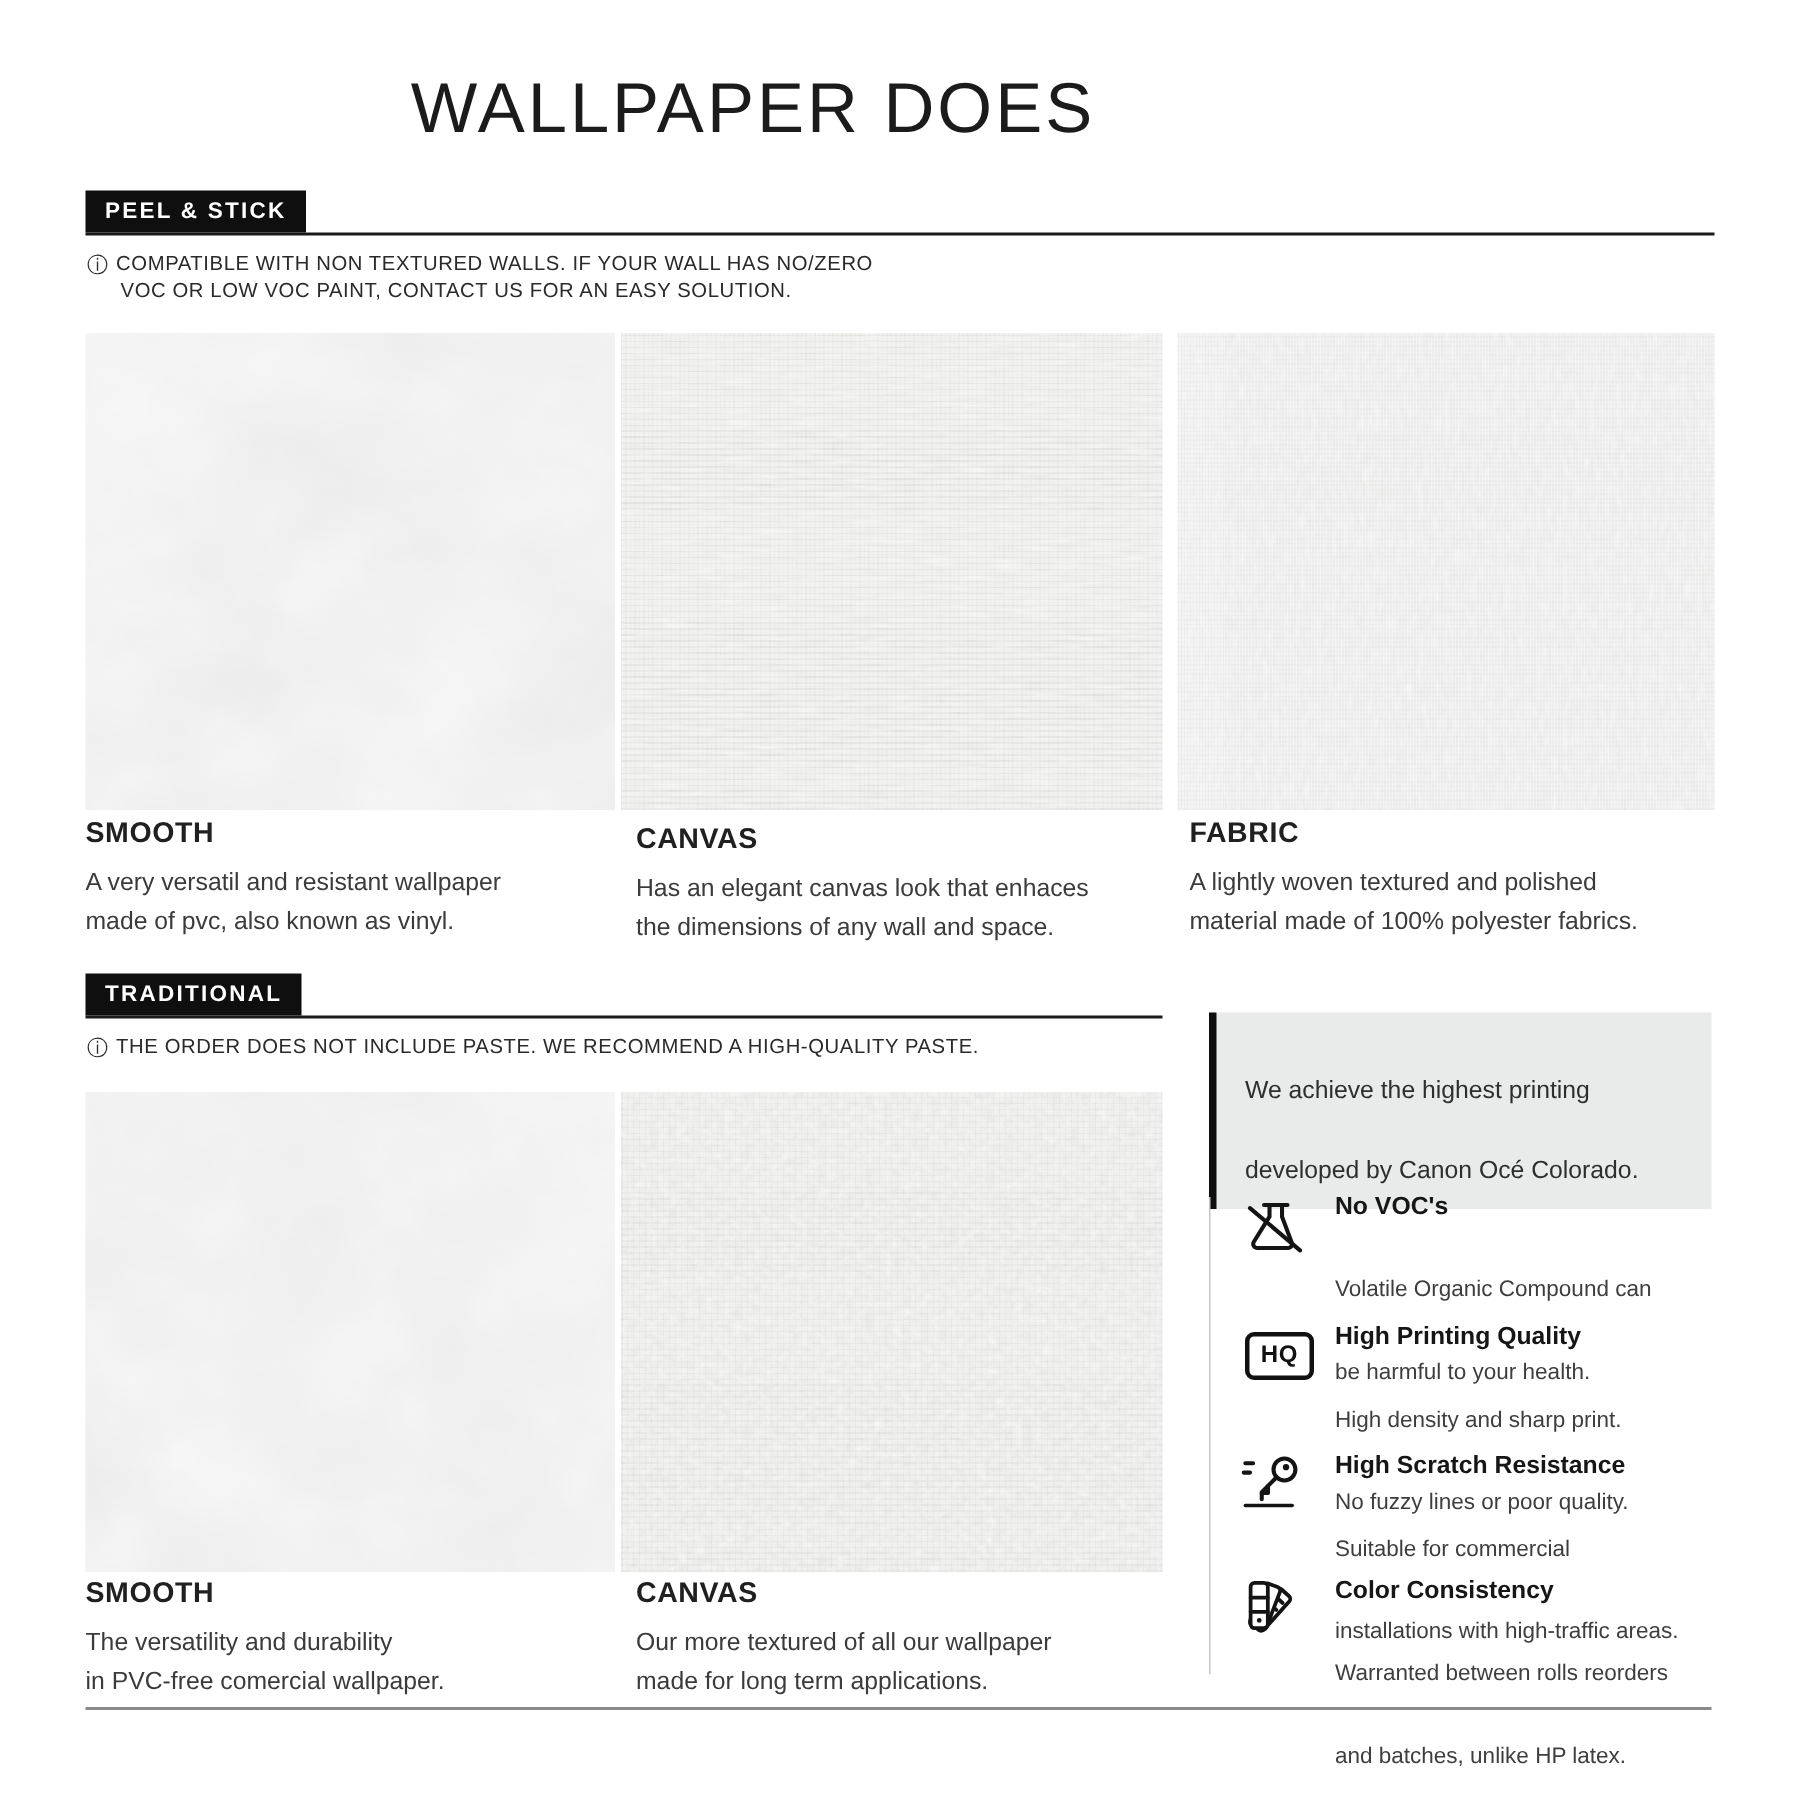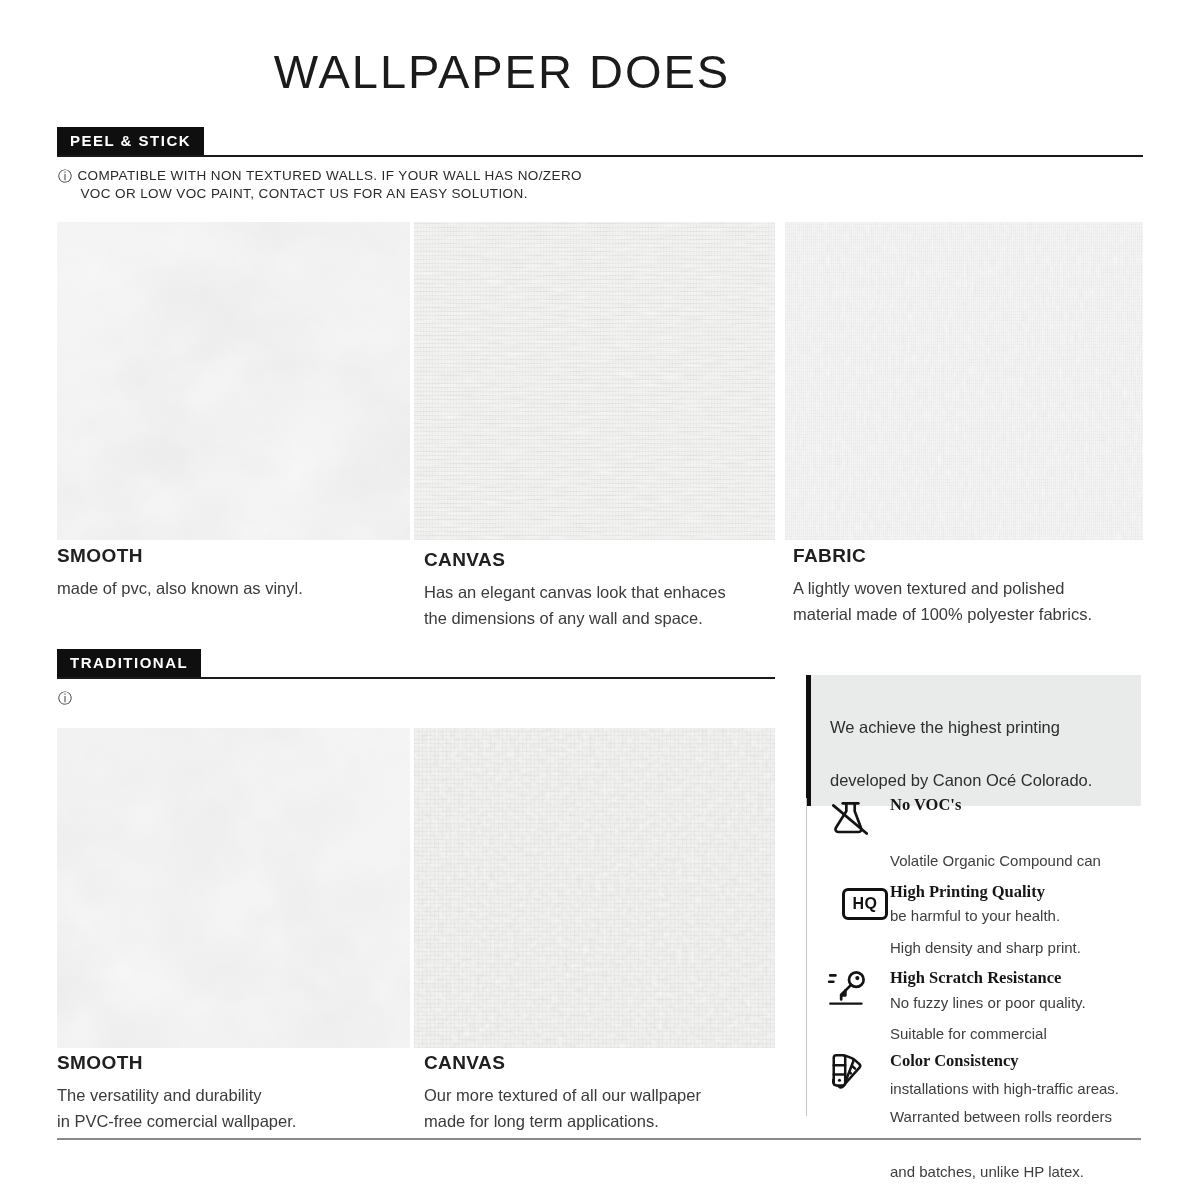--- a/index.html
+++ b/index.html
@@ -66,28 +66,28 @@
   .quote-box{
     left:806px;top:675px;width:311px;
     background:#e9ebea;border-left:5px solid #0f0f0f;
     padding:12px 0 13px 19px;
     font-size:16.5px;line-height:25px;color:#2e2e2e;
   }
   .quote-box span{display:block;margin-top:28px;}
 
   
   .feature-rail{left:806px;top:798px;width:1px;height:318px;background:#c5c5c5;}
-  .feature-title{font-size:16.5px;font-weight:700;color:#161616;font-family:Liberation Serif, serif;}
+  .feature-title{font-size:16.5px;font-weight:700;color:#161616;}
   .feature-desc{margin-top:4px;font-size:15px;line-height:19px;color:#3e3e3e;}
   .feature-desc span{display:block;margin-top:36px;}
   .ficon svg{display:block;}
   .hq-badge{
     width:40px;height:26px;border:3px solid #111;border-radius:6px;
     font-size:16px;font-weight:700;letter-spacing:0.5px;color:#111;
-    text-align:center;line-height:26px;margin-left:12px;
+    text-align:center;line-height:26px;
   }
 
   .bottom-rule{left:57px;top:1138px;width:1084px;height:2px;background:#8a8a8a;}
 </style>
 </head>
 <body>
 
 <svg width="0" height="0" style="position:absolute" aria-hidden="true">
   <defs>
     <filter id="texSmooth1" x="-5%" y="-5%" width="110%" height="110%">
@@ -168,20 +168,21 @@
 </div>
 <div class="swatch sw-fabric1" style="left:785px;top:222px;width:358px;height:318px;">
   <svg viewBox="0 0 358 318" preserveAspectRatio="none">
       <rect width="358" height="318" filter="url(#texFabric1)"></rect>
     </svg>
 </div>
 
 <div class="abs" style="left:57px;top:545px;width:345px;">
   <div class="cap-title">SMOOTH</div>
   <div class="cap-desc">
+    <span>A very versatil and resistant wallpaper</span>
     <span>made of pvc, also known as vinyl.</span>
   </div>
 </div>
 <div class="abs" style="left:424px;top:549px;width:355px;">
   <div class="cap-title">CANVAS</div>
   <div class="cap-desc">
     <span>Has an elegant canvas look that enhaces</span>
     <span>the dimensions of any wall and space.</span>
   </div>
 </div>
@@ -191,21 +192,23 @@
     <span>A lightly woven textured and polished</span>
     <span>material made of 100% polyester fabrics.</span>
   </div>
 </div>
 
 <div class="abs section-bar" style="left:57px;top:649px;width:718px;">
   <span class="section-label">TRADITIONAL</span>
 </div>
 
 <div class="abs note" style="left:58px;top:689px;width:700px;">
-  <span class="info-glyph">ⓘ</span>
+  <span class="info-glyph">ⓘ</span><div class="note-lines">
+    <span style="display:block">THE ORDER DOES NOT INCLUDE PASTE. WE RECOMMEND A HIGH-QUALITY PASTE.</span>
+  </div>
 </div>
 
 <div class="swatch sw-smooth2" style="left:57px;top:728px;width:353px;height:320px;">
   <svg viewBox="0 0 353 320" preserveAspectRatio="none">
       <rect width="353" height="320" filter="url(#texSmooth2)"></rect>
     </svg>
 </div>
 <div class="swatch sw-canvas2" style="left:414px;top:728px;width:361px;height:320px;">
   <svg viewBox="0 0 361 320" preserveAspectRatio="none">
       <rect width="361" height="320" filter="url(#texCanvas2)"></rect>

